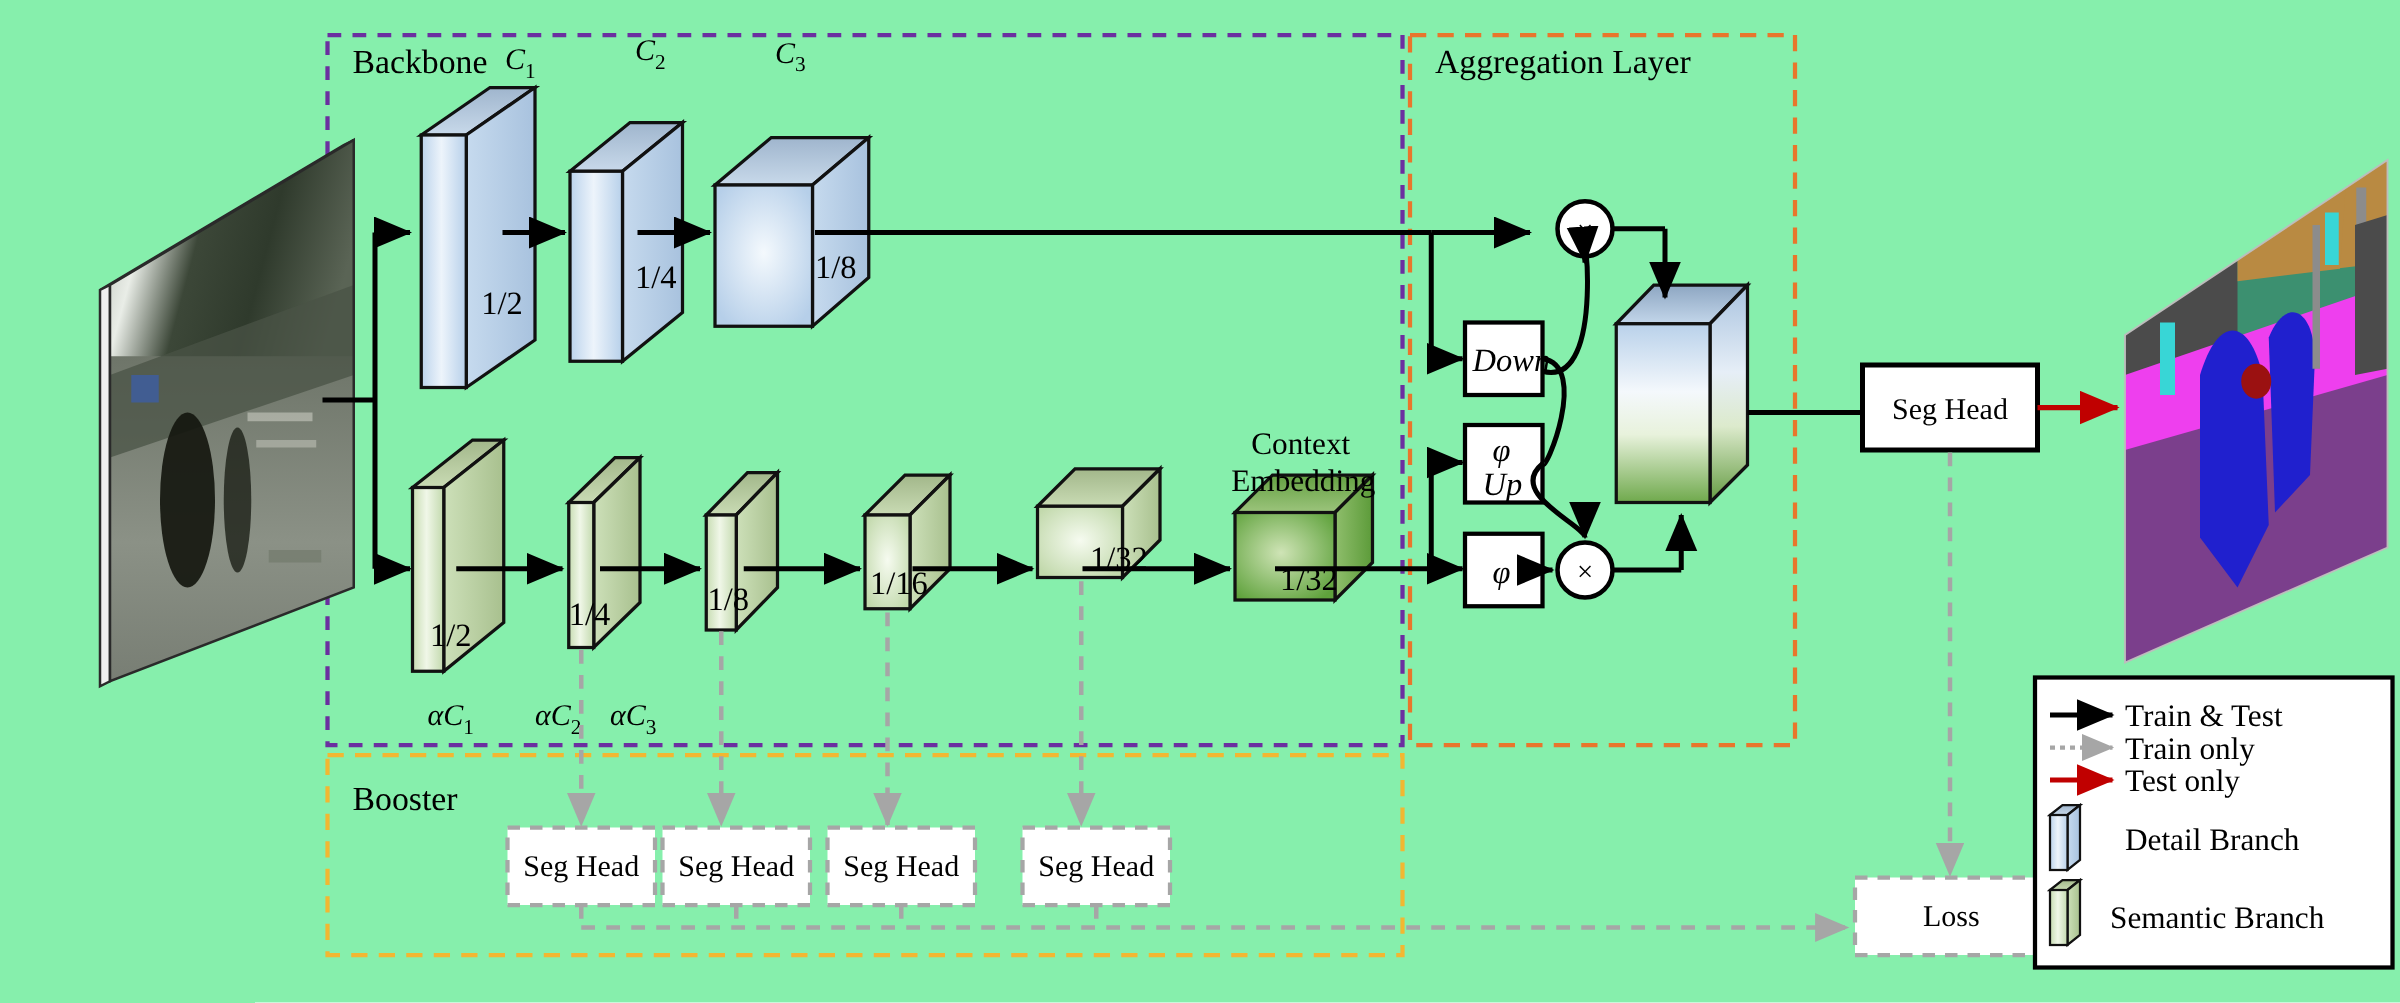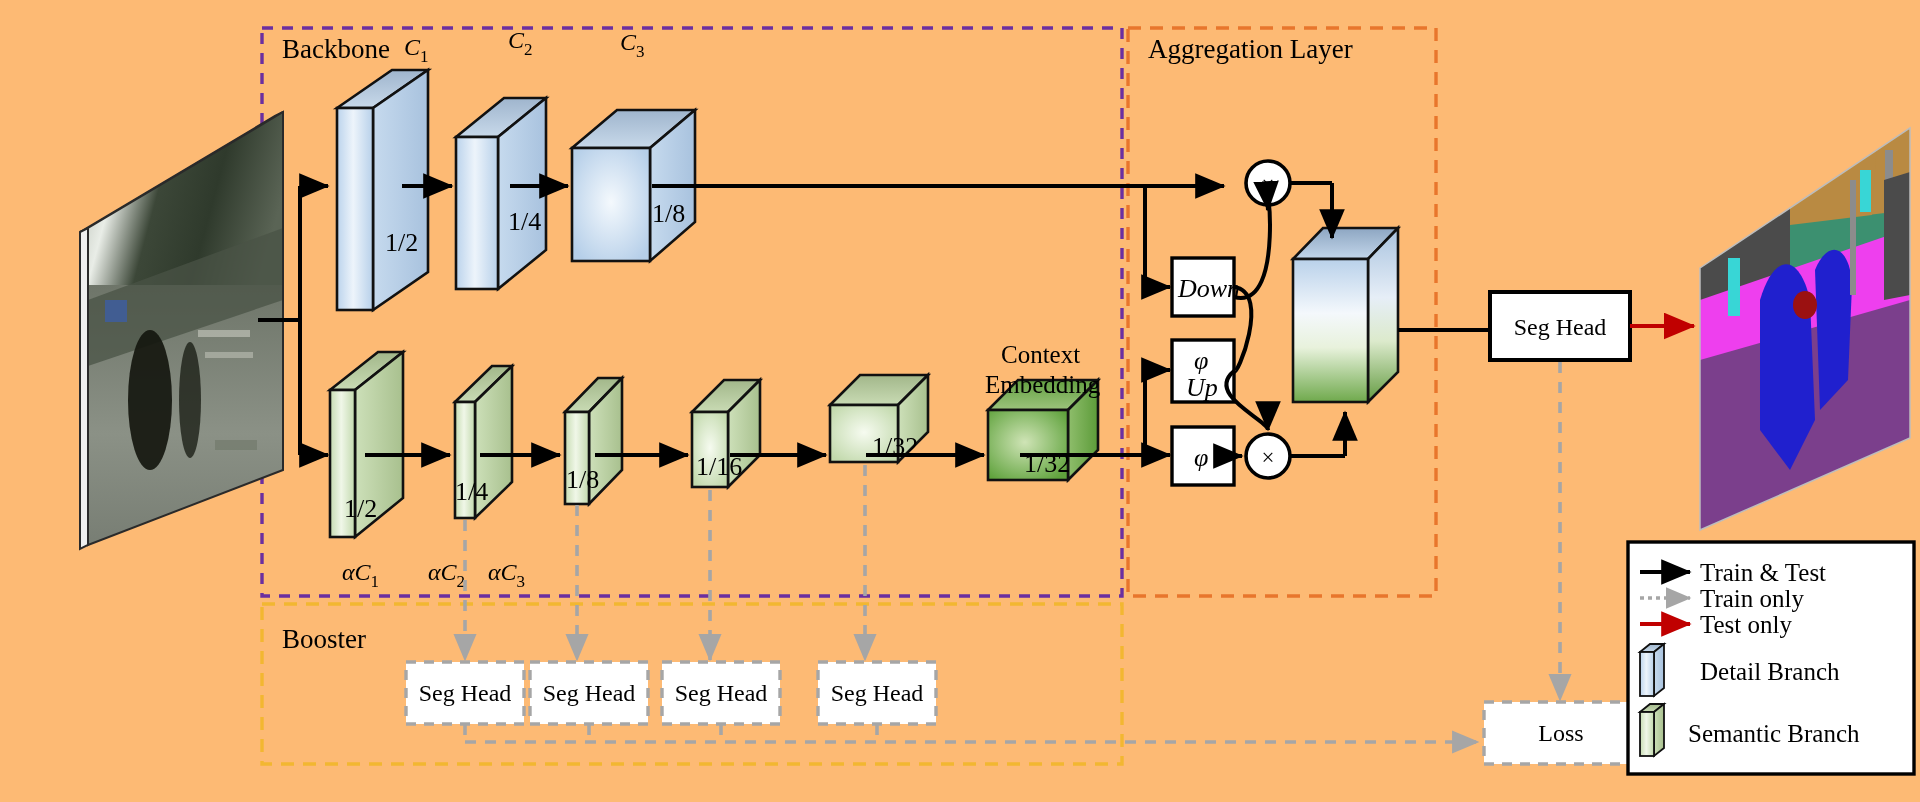--- a/index.html
+++ b/index.html
@@ -7,21 +7,21 @@
     padding: 0;
     background: #ffffff;
   }
   body {
     font-family: "Liberation Serif", serif;
   }
   #stage {
     position: relative;
     width: 1920px;
     height: 802px;
-    background: #fdba74;
+    background: #86efac;
     overflow: hidden;
   }
   svg#diagram {
     position: absolute;
     left: 0;
     top: 0;
     width: 1920px;
     height: 802px;
   }
   .lbl {

